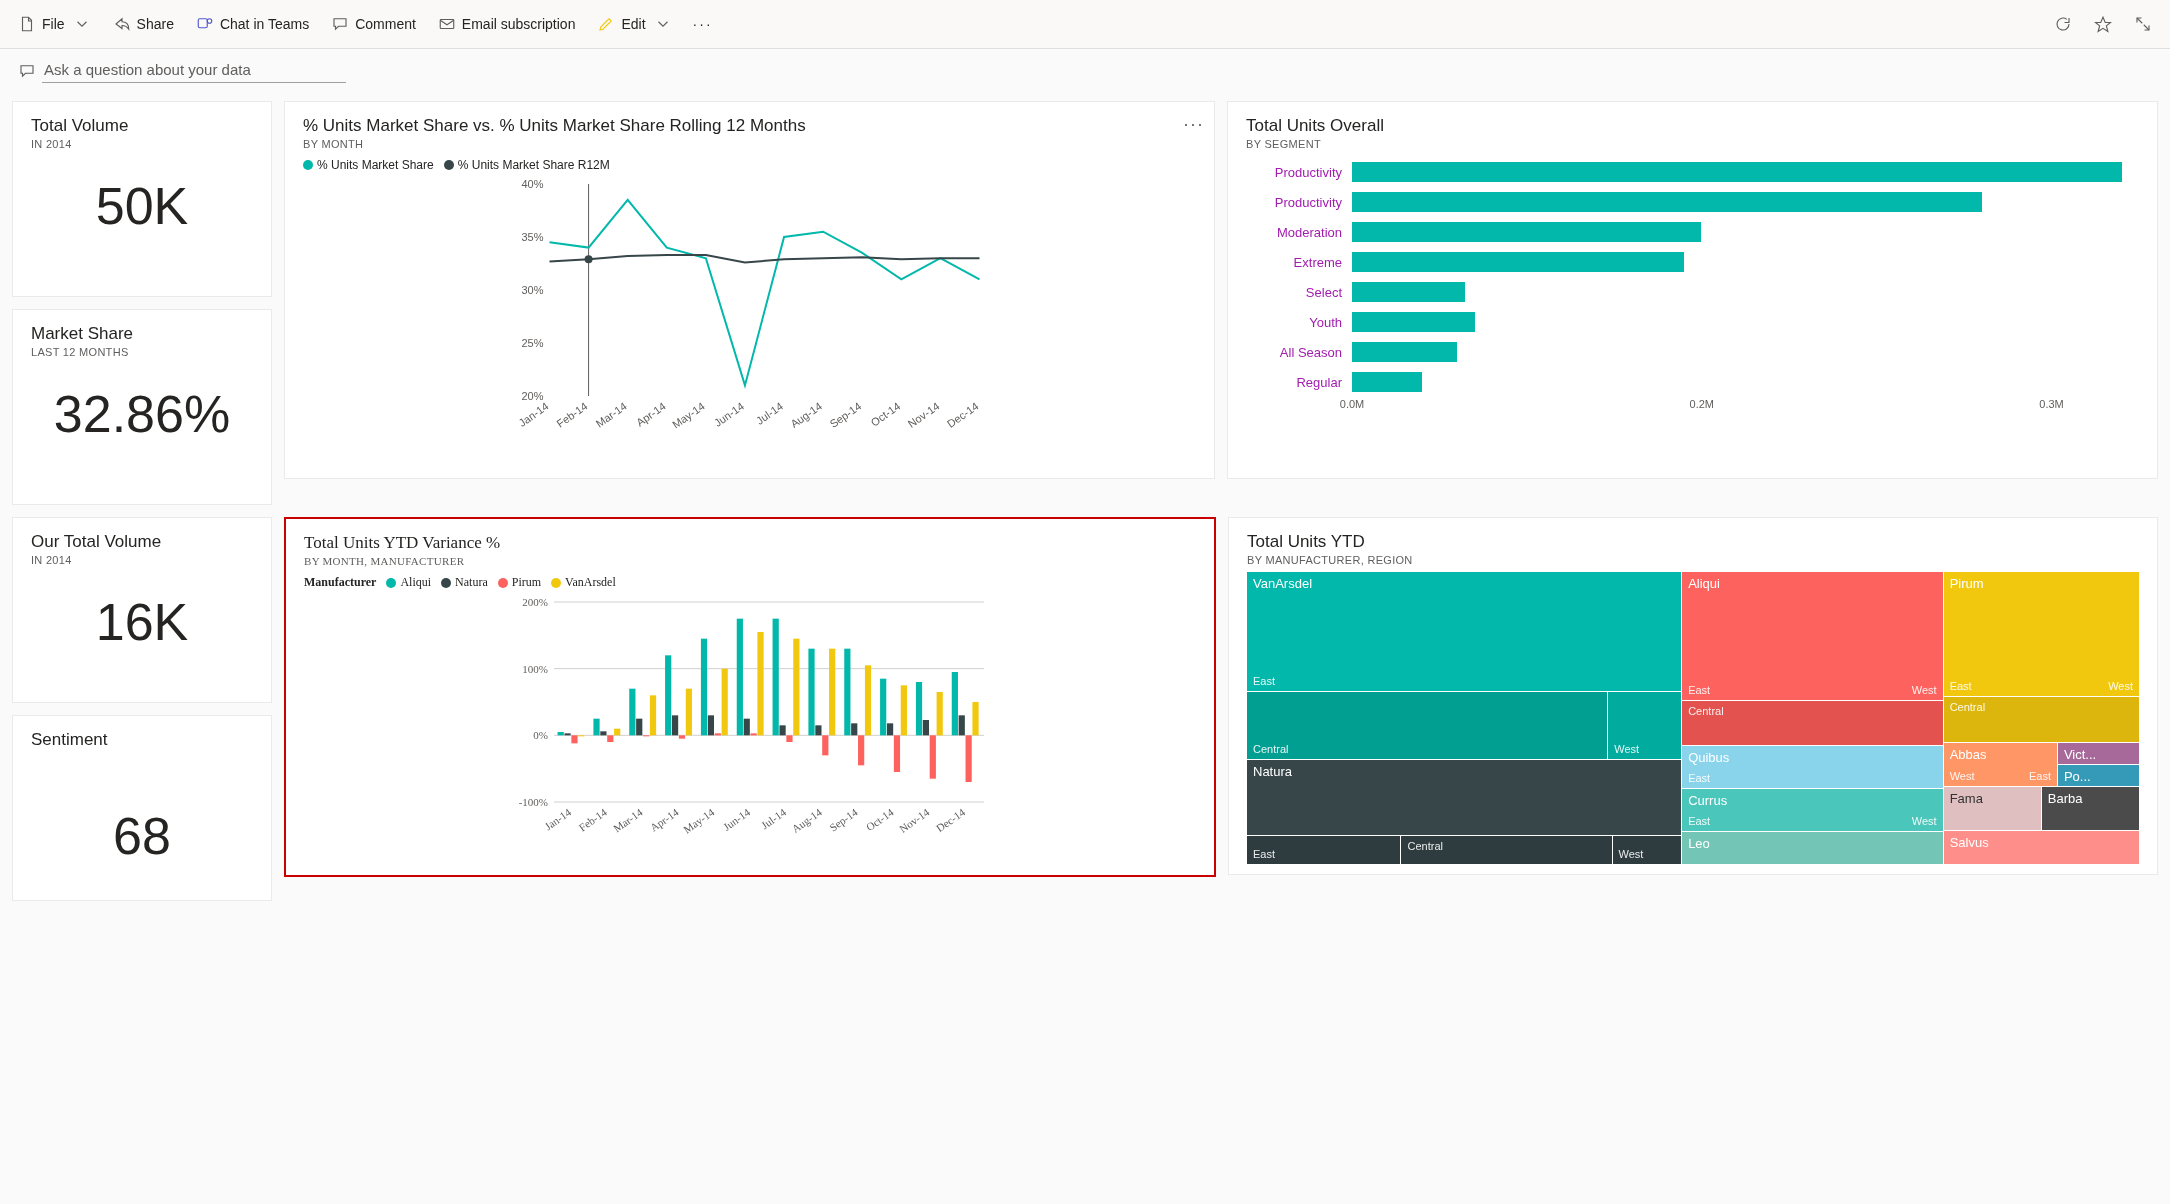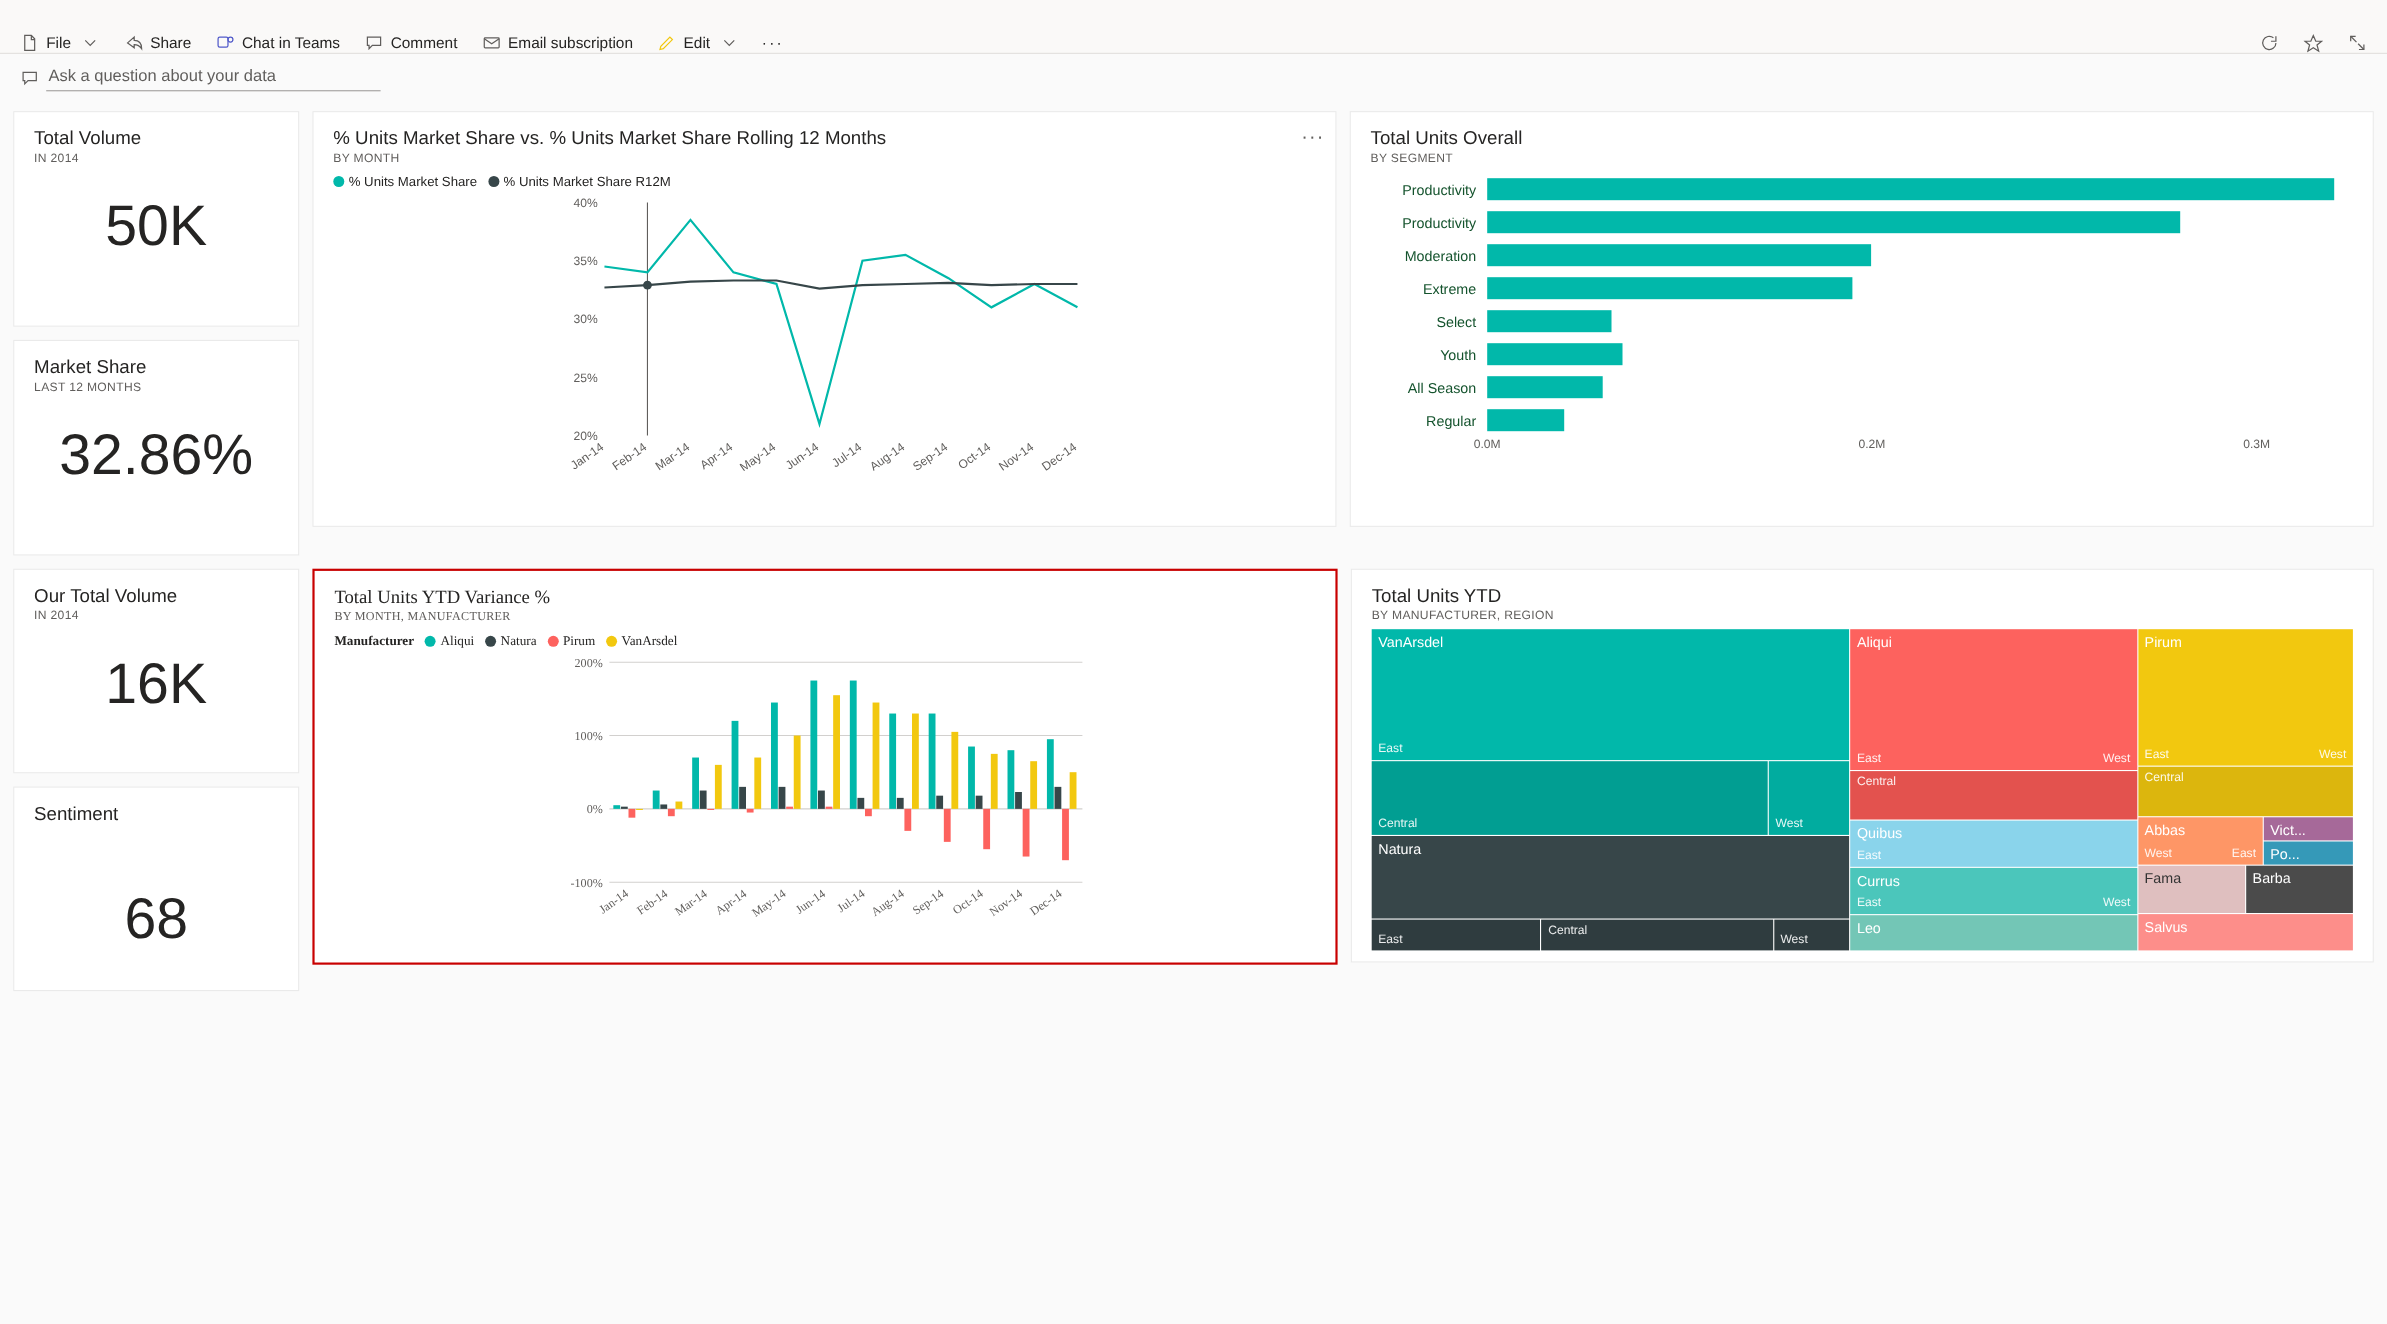--- a/index.html
+++ b/index.html
@@ -6,21 +6,21 @@
   margin: 0;
   padding: 0;
   font-family: "Segoe UI", -apple-system, BlinkMacSystemFont, sans-serif;
   background: #fafafa;
   color: #252423;
 }
 
 
 .toolbar {
   display: flex;
-  align-items: flex-end;
+  align-items: center;
   height: 48px;
   padding: 0 18px;
   background: #faf9f8;
   border-bottom: 1px solid #e1dfdd;
   font-size: 14px;
   gap: 22px;
 }
 .toolbar .tb-item {
   display: flex;
   align-items: center;
@@ -116,21 +116,21 @@
 .swatch { width:10px; height:10px; border-radius:50%; display:inline-block; }
 
 
 .line-chart, .bar-h-chart, .bar-stacked-chart { position:relative; margin-top:6px; }
 .axis-text { font-size:11px; fill:#605e5c; }
 .grid-line { stroke:#d2d0ce; stroke-width:1; }
 
 
 .hbars { margin-top: 8px; }
 .hbar-row { display:flex; align-items:center; height:28px; margin-bottom:2px; }
-.hbar-label { width:96px; text-align:right; font-size:13px; color:#14532d; padding-right:10px; }
+.hbar-label { width:96px; text-align:right; font-size:13px; color:#a21caf; padding-right:10px; }
 .hbar-track { flex:1; position:relative; height:20px; }
 .hbar-fill  { position:absolute; top:0; left:0; height:100%; background:#01b8aa; }
 
 .x-ticks { display:flex; margin-left:106px; font-size:11px; color:#605e5c; position:relative; height:18px; }
 .x-ticks span { position:absolute; transform:translateX(-50%); }
 
 
 .variance-plot { margin-top:6px; }
 
 

